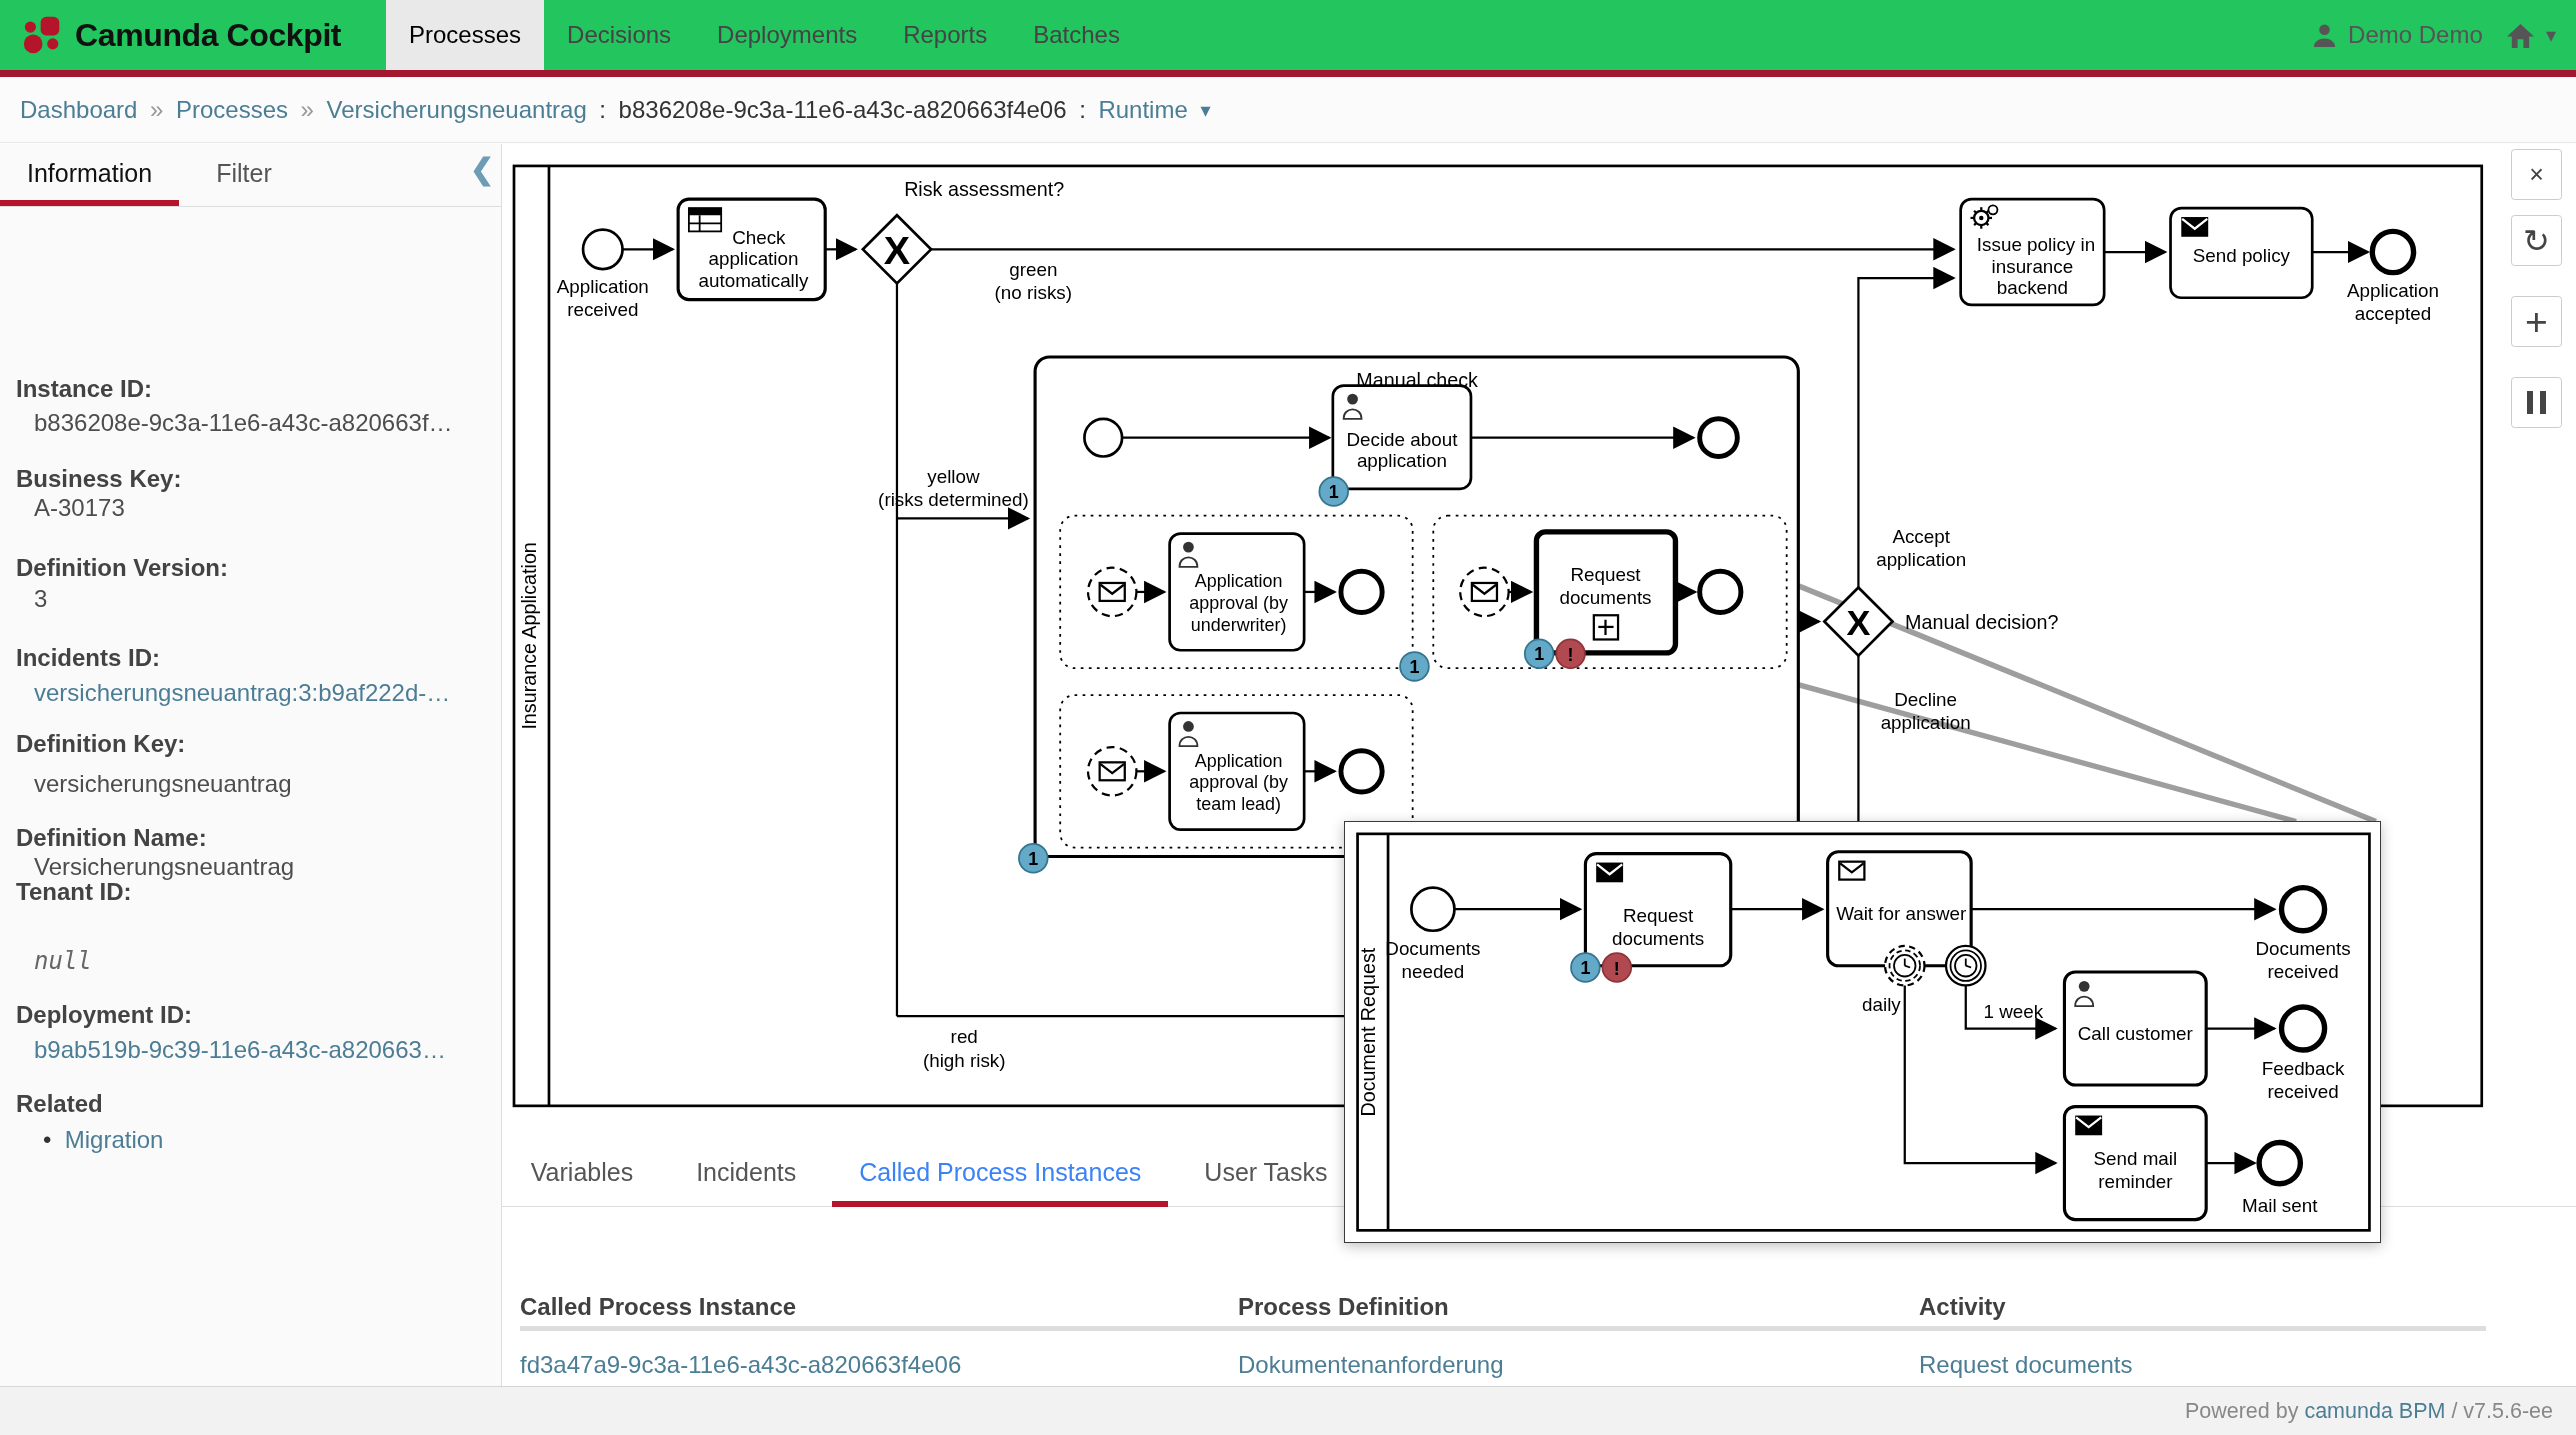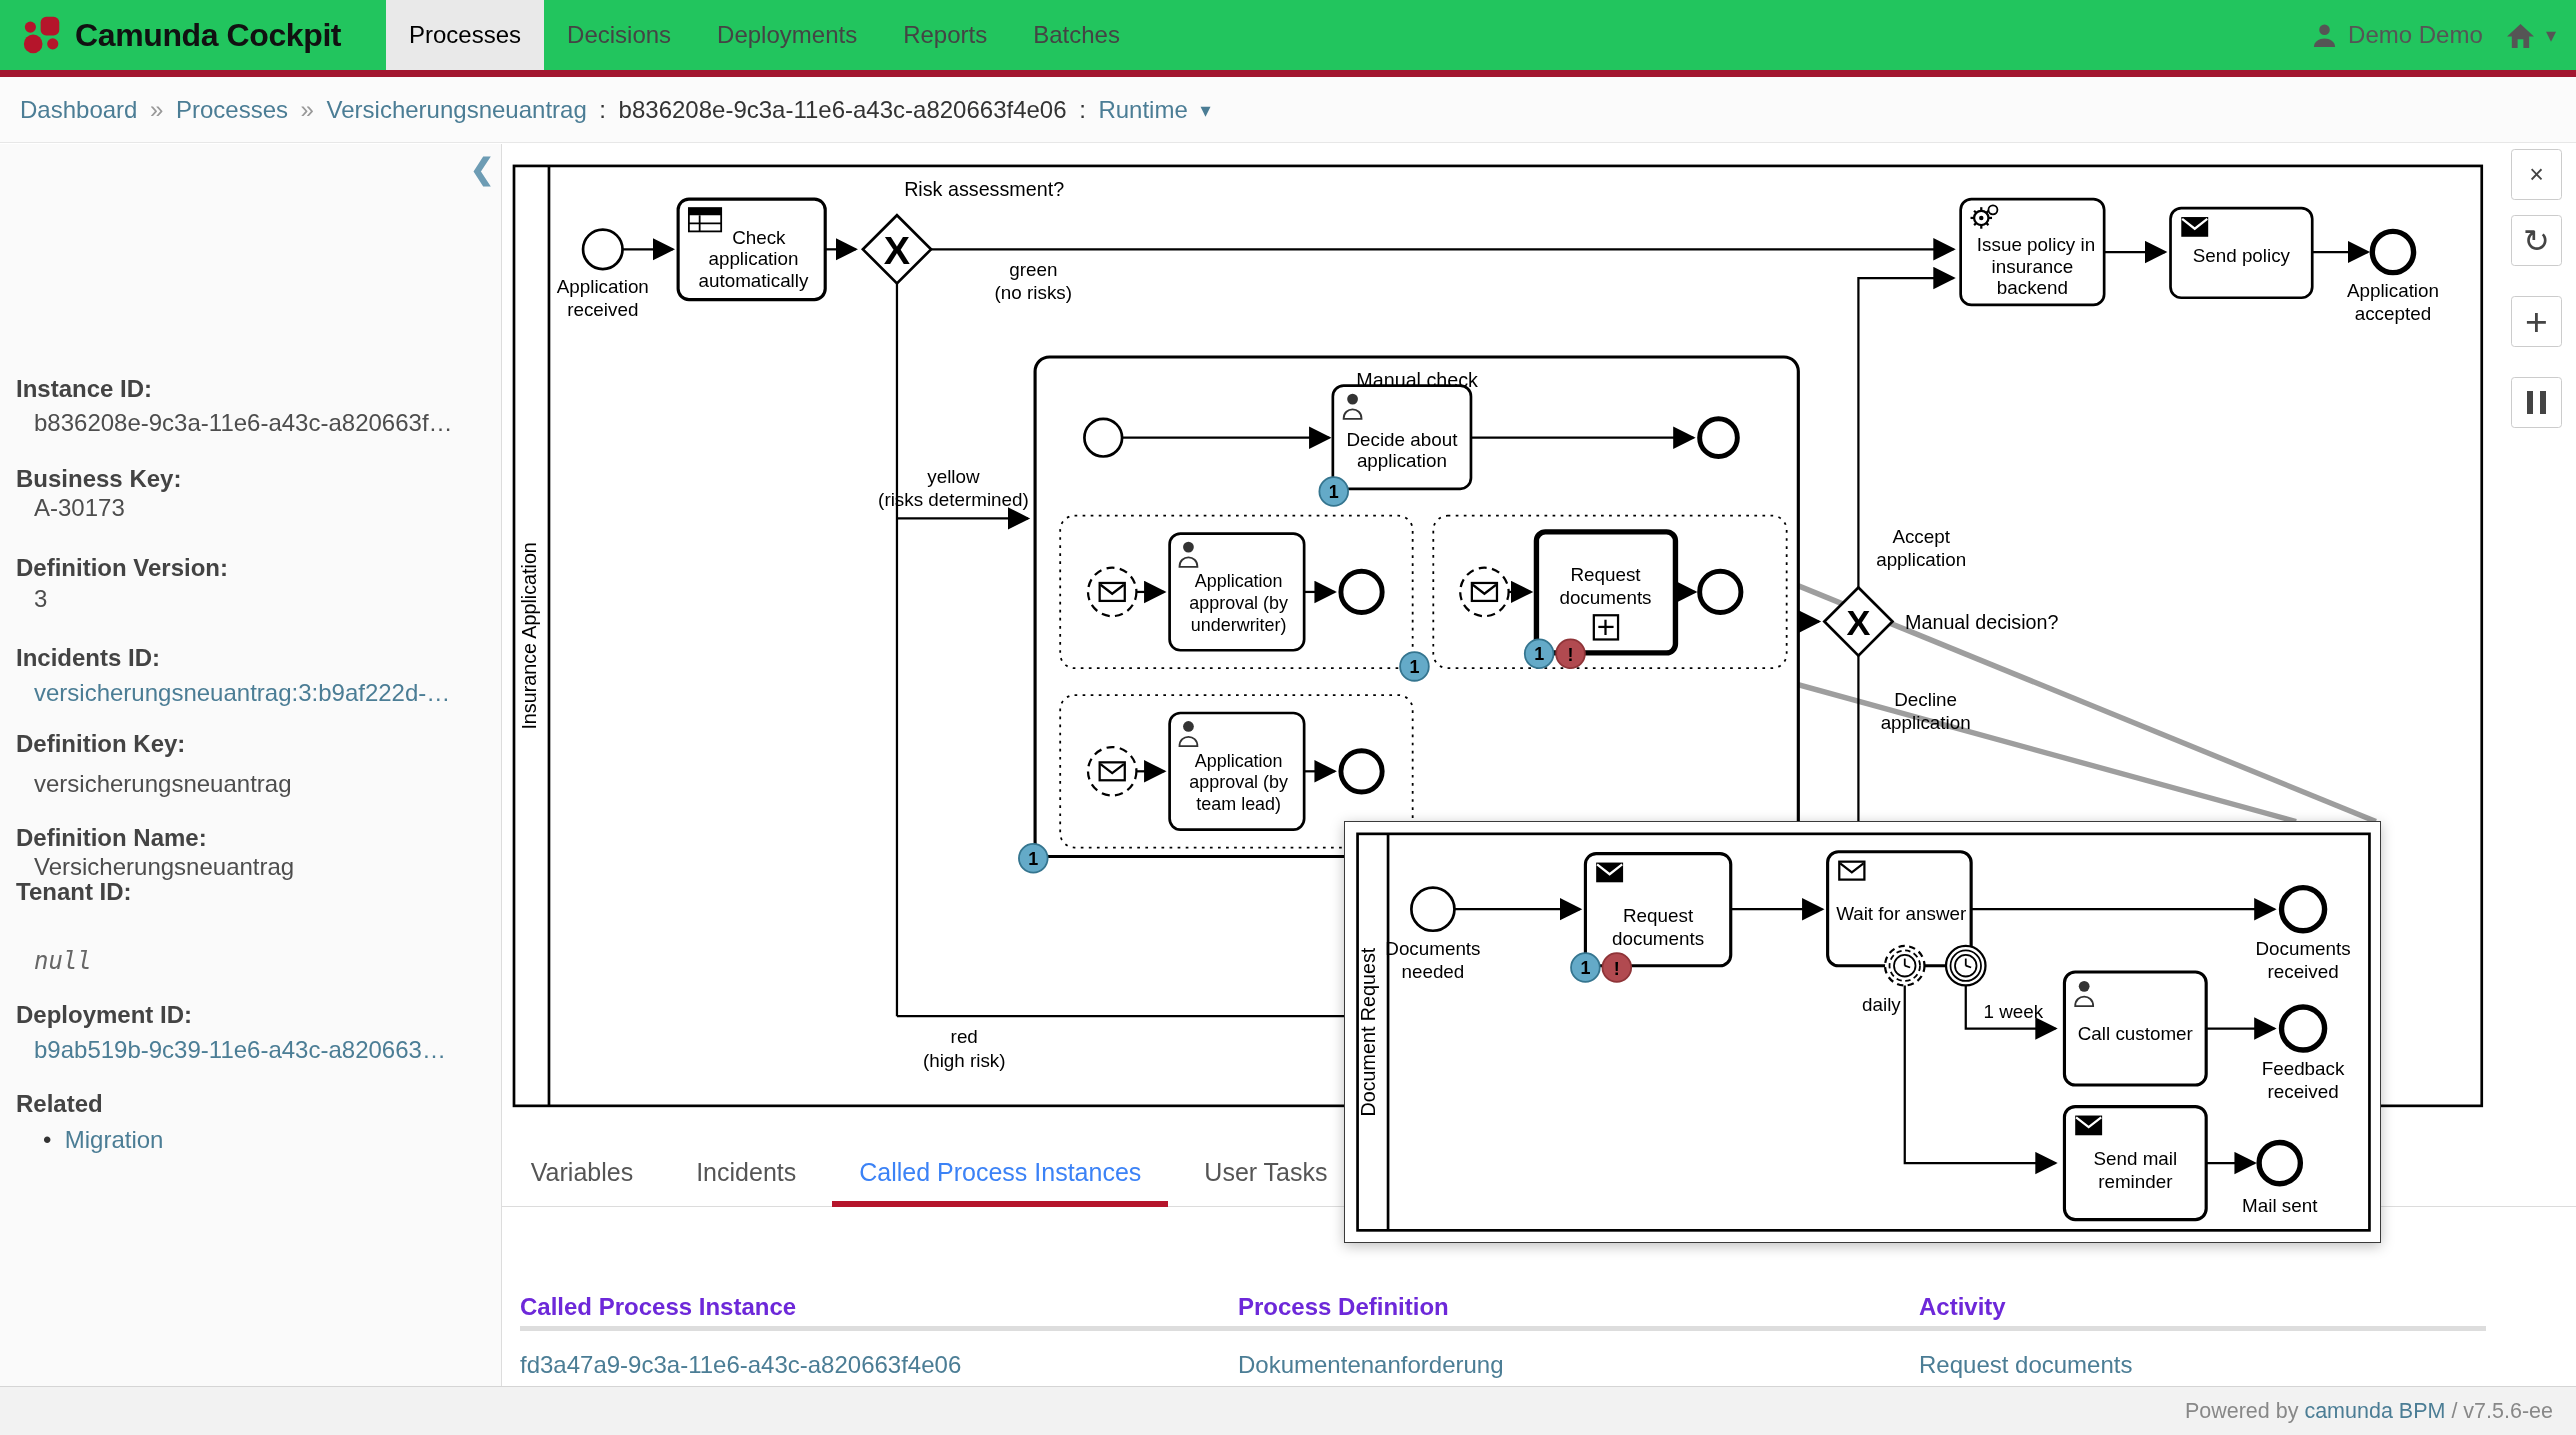--- a/index.html
+++ b/index.html
@@ -38,21 +38,21 @@
   .dgm-btn { position:absolute; left:2511px; width:51px; height:51px; background:#fff; border:0.9px solid #ccc; border-radius:3.6px; color:#444; display:flex; align-items:center; justify-content:center; cursor:pointer; z-index:2; }
   .pause-bars { display:flex; gap:6.3px; }
   .pause-bars i { display:block; width:6.3px; height:23px; background:#444; }
 
   
   .bottom-tabs { position:absolute; left:502px; top:1137px; width:2074px; height:70px; border-bottom:0.9px solid #dcdcdc; display:flex; padding-left:1.8px; column-gap:9px; z-index:2; background:transparent; }
   .btab { height:70px; line-height:70px; padding:0 27px; font-size:25px; color:#555; cursor:pointer; }
   .btab.active { color:#3b82f6; border-bottom:6.3px solid #b5152b; }
 
   
-  .tbl-head { position:absolute; top:1293px; font-size:24px; font-weight:bold; color:#6d28d9; z-index:2; }
+  .tbl-head { position:absolute; top:1293px; font-size:24px; font-weight:bold; color:#404040; z-index:2; }
   .tbl-sep { position:absolute; left:520px; top:1326px; width:1966px; height:4.5px; background:#ddd; z-index:2; }
   .tbl-cell { position:absolute; top:1351px; font-size:24px; color:#4b7d95; cursor:pointer; z-index:2; }
 
   
   .popup { position:absolute; left:1344px; top:821px; width:1037px; height:422px; background:#fff; border:1.8px solid #3a3a3a; box-shadow:0 2.7px 12.6px rgba(0,0,0,.25); z-index:5; }
 
   
   .footer { position:absolute; left:0; top:1386px; width:2576px; height:49px; background:#f2f2f2; border-top:0.9px solid #d5d5d5; font-size:21.5px; color:#888; text-align:right; line-height:48px; padding-right:23px; z-index:6; }
   .footer a { color:#4b7d95; cursor:pointer; text-decoration:none; }
 
@@ -102,20 +102,24 @@
     <span class="crumb-sep">»</span>
     <a class="crumb-link">Versicherungsneuantrag</a>
     <span class="crumb-id">:</span>
     <span class="crumb-id">b836208e-9c3a-11e6-a43c-a820663f4e06</span>
     <span class="crumb-id">:</span>
     <a class="crumb-link">Runtime</a>
     <span class="crumb-caret">▾</span>
   </div>
 
   <aside class="sidebar">
+    <div class="side-tabs">
+      <span class="side-tab active" style="left:0;width:179px;">Information</span>
+      <span class="side-tab" style="left:190px;width:108px;">Filter</span>
+    </div>
     <div class="fld-label" style="top:231px">Instance ID:</div>
     <div class="fld-value" style="top:265px">b836208e-9c3a-11e6-a43c-a820663f…</div>
     <div class="fld-label" style="top:321px">Business Key:</div>
     <div class="fld-value" style="top:350px">A-30173</div>
     <div class="fld-label" style="top:410px">Definition Version:</div>
     <div class="fld-value" style="top:441px">3</div>
     <div class="fld-label" style="top:500px">Incidents ID:</div>
     <div class="fld-value link" style="top:535px">versicherungsneuantrag:3:b9af222d-…</div>
     <div class="fld-label" style="top:586px">Definition Key:</div>
     <div class="fld-value" style="top:626px">versicherungsneuantrag</div>

